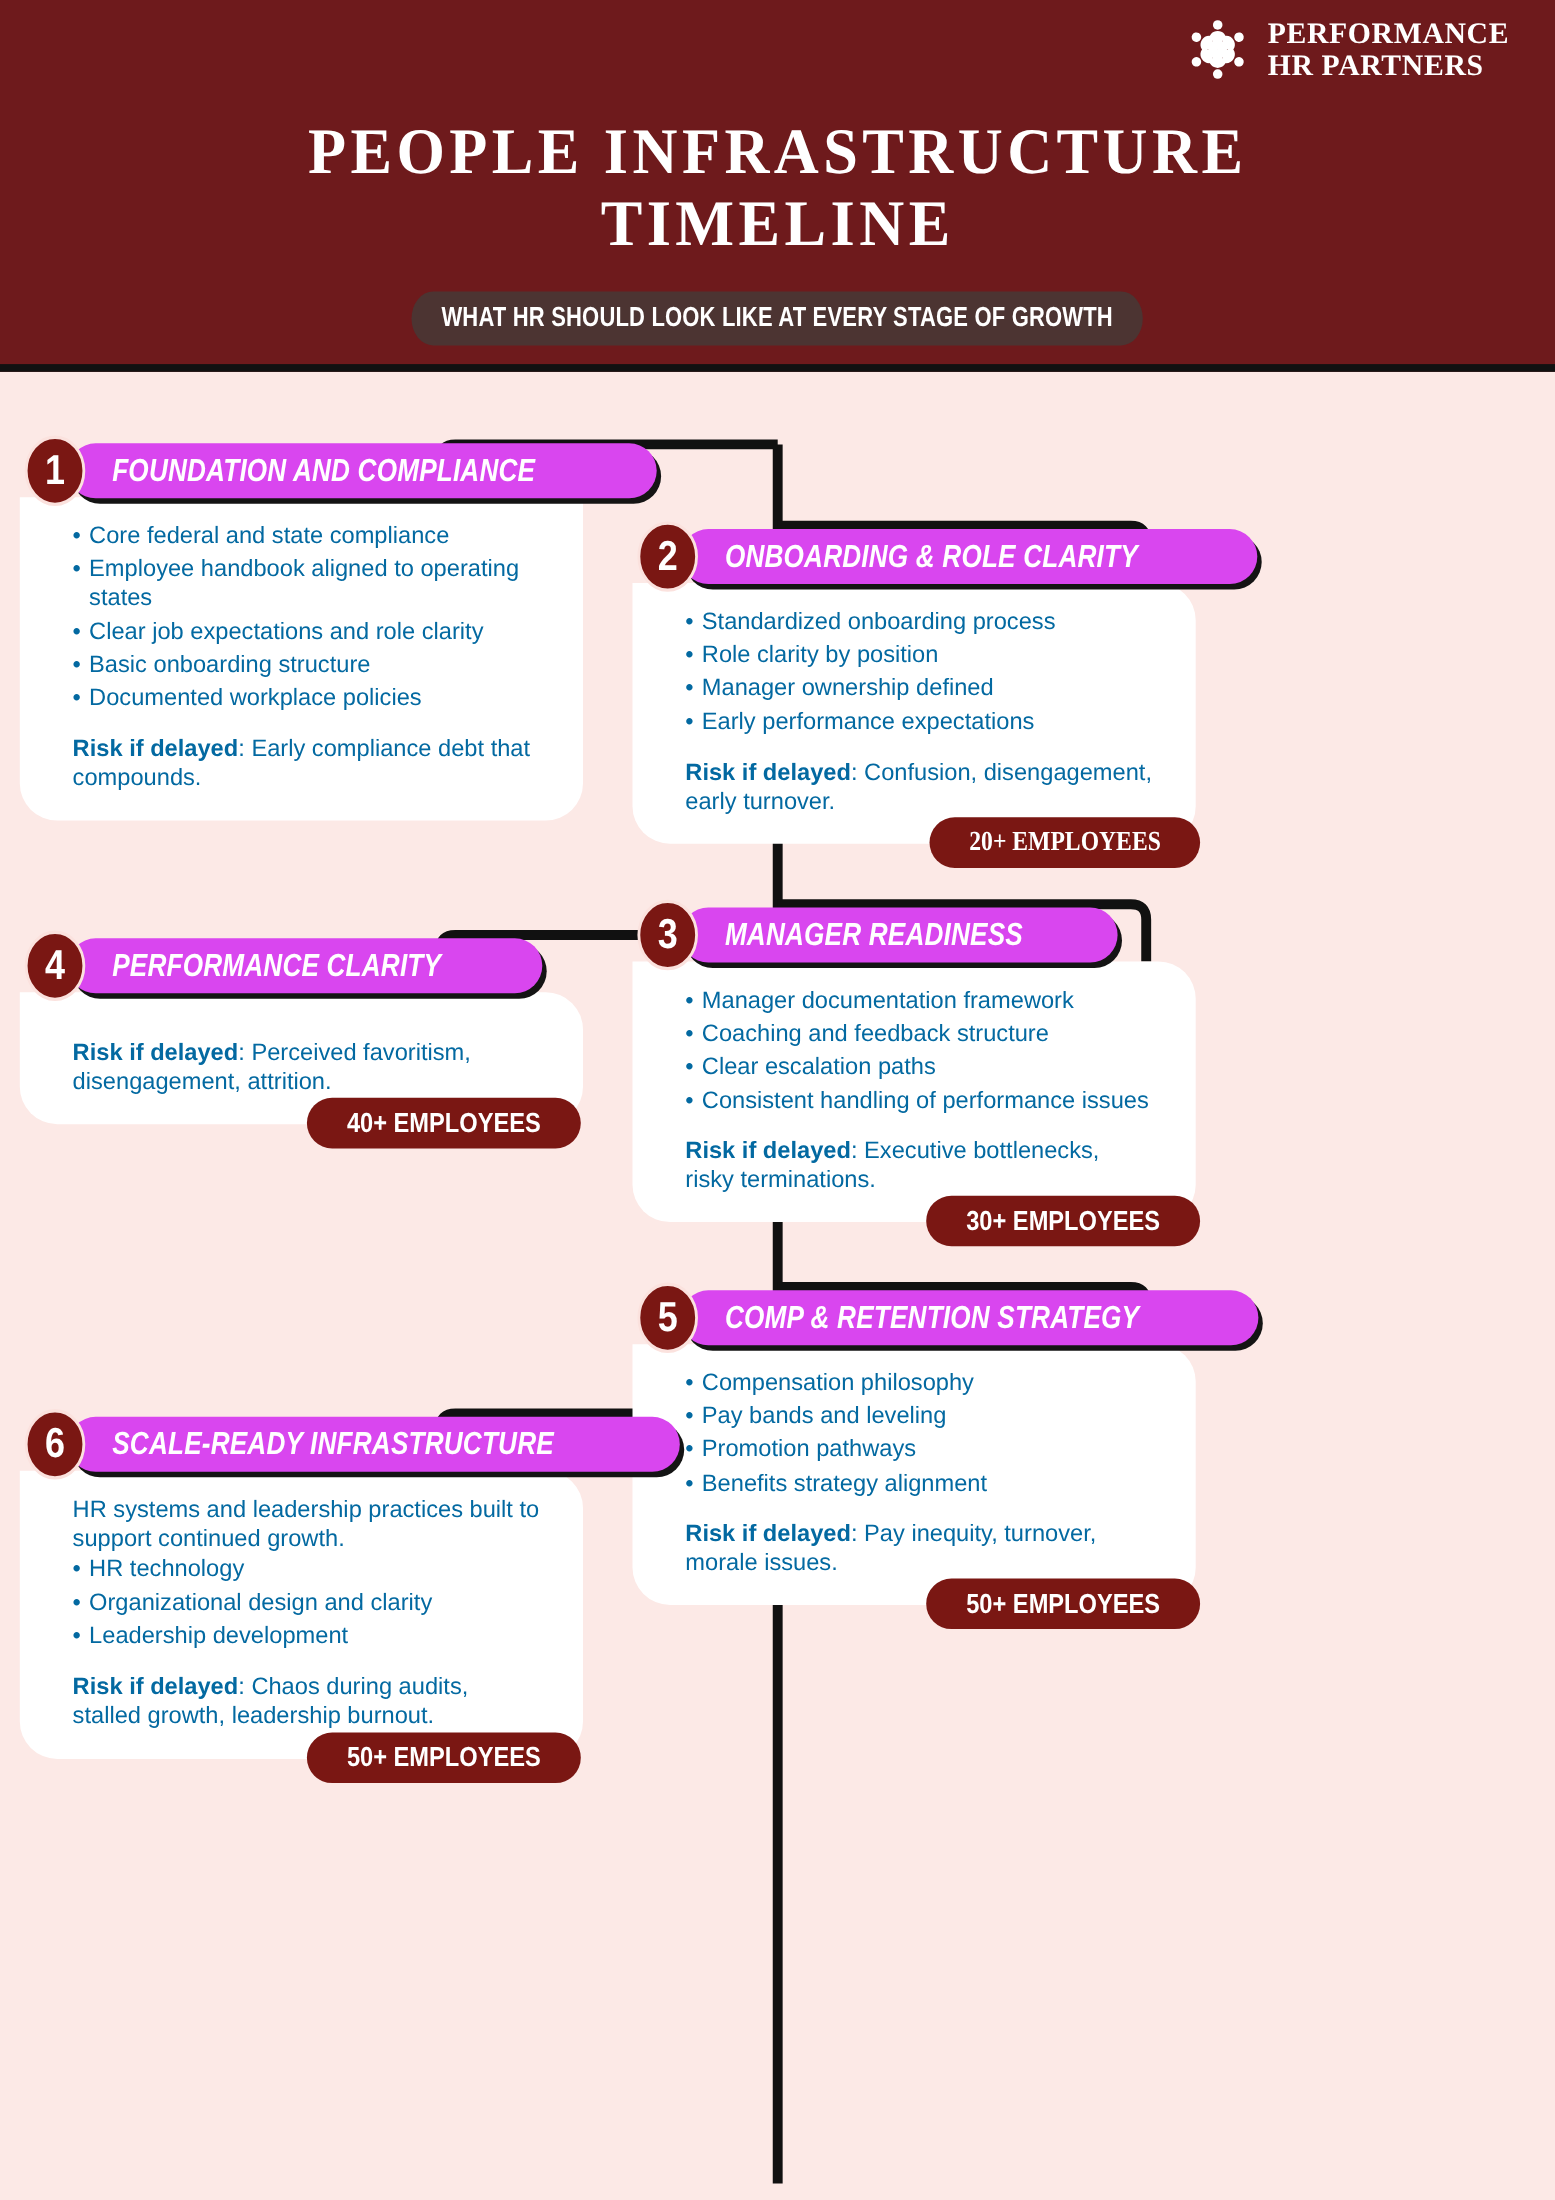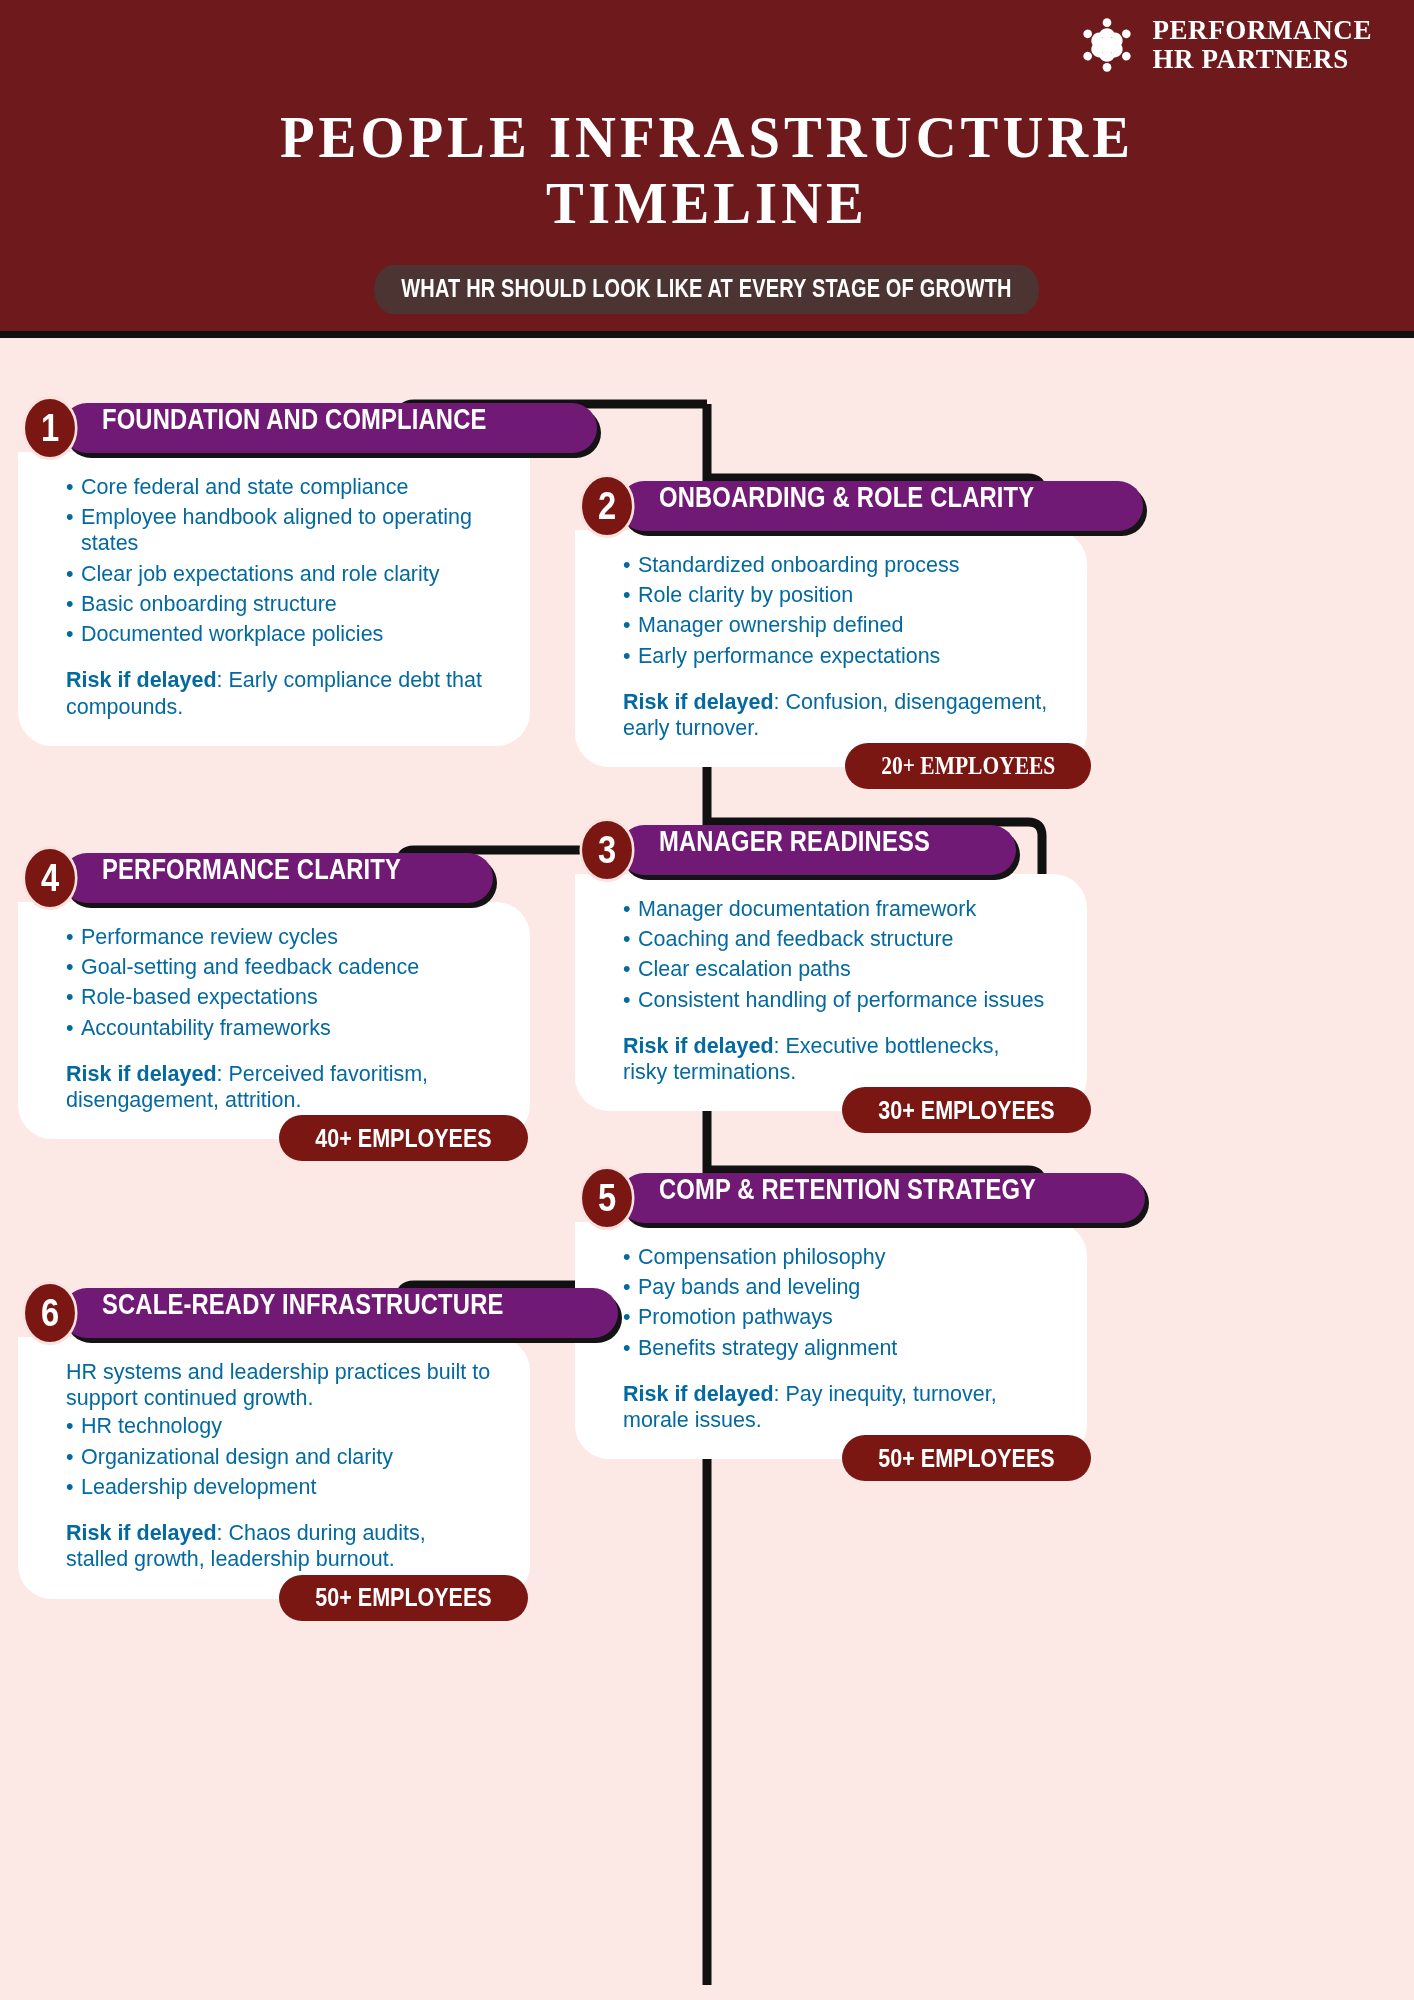--- a/index.html
+++ b/index.html
@@ -114,26 +114,28 @@
     font-size: 38px;
     line-height: 1;
     transform: scaleX(0.86);
     transform-origin: center;
   }
 
   .head-pill {
     position: relative;
     margin-left: -20px;
     z-index: 5;
-    background: #701a75;
+    background: #d946ef;
     border-radius: 28px;
     height: 50px;
     display: flex;
+    align-items: center;
     padding: 0 26px 0 40px;
     box-shadow: 4px 5px 0 0 #141414;
+    font-style: italic;
   }
   .head-pill-text {
     color: #ffffff;
     font-family: "Liberation Sans", sans-serif;
     font-weight: 700;
     font-size: 29px;
     letter-spacing: 0.2px;
     white-space: nowrap;
     transform: scaleX(0.82);
     transform-origin: left center;
@@ -346,26 +348,20 @@
   </div>
 
   <div class="card" id="card4">
     <div class="card-head">
       <div class="num-badge">4</div>
       <div class="head-pill">
         <div class="head-pill-text">PERFORMANCE CLARITY</div>
       </div>
     </div>
     <div class="card-body rounded-tr">
-      <ul class="bullets">
-        <li>Performance review cycles</li>
-        <li>Goal-setting and feedback cadence</li>
-        <li>Role-based expectations</li>
-        <li>Accountability frameworks</li>
-      </ul>
       <div class="risk">
         <b>Risk if delayed</b><span>: Perceived favoritism, disengagement, attrition.</span>
       </div>
     </div>
     <div class="emp-badge">
       <span>40+ EMPLOYEES</span>
     </div>
   </div>
 
   <div class="card" id="card5">

